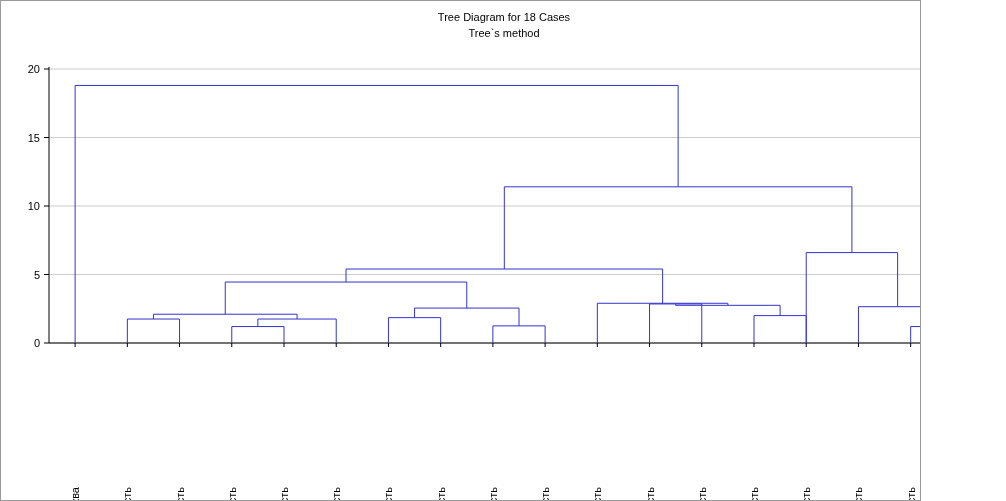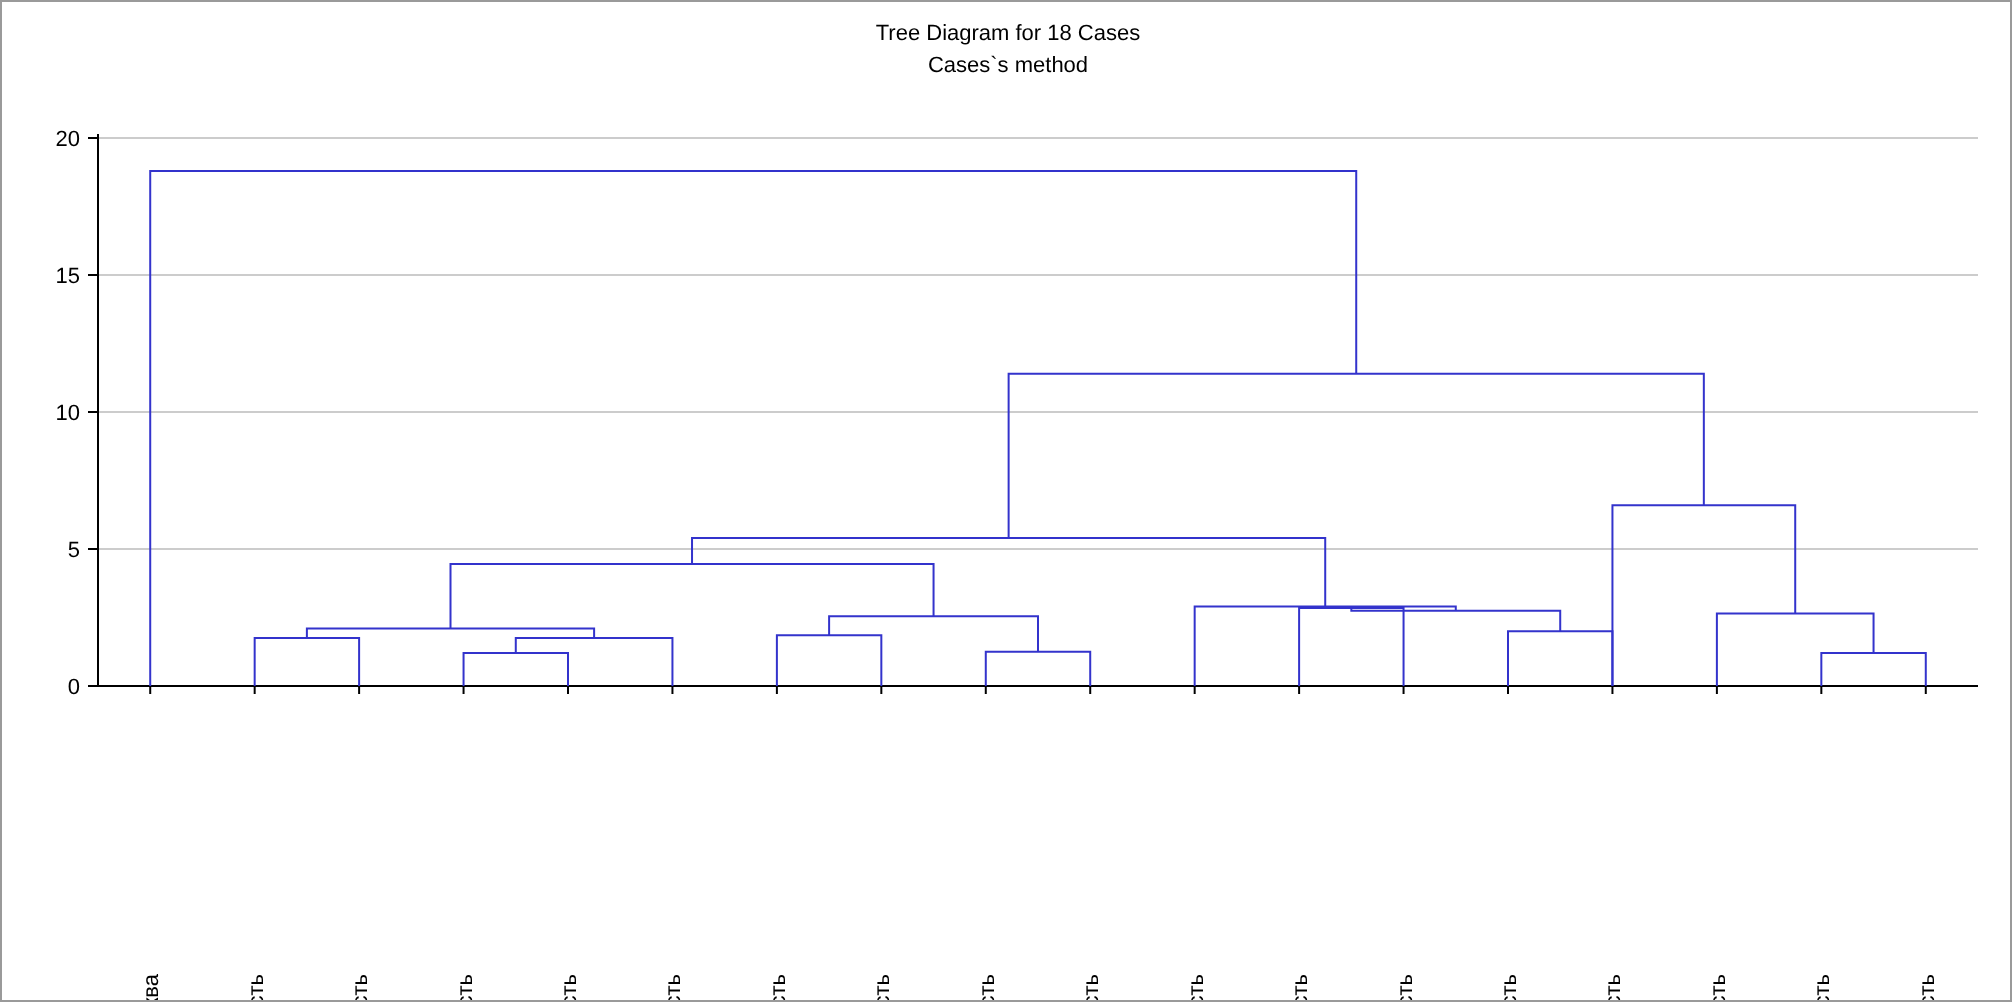--- a/index.html
+++ b/index.html
@@ -5,21 +5,21 @@
   html, body {
     margin: 0;
     padding: 0;
     background: #ffffff;
   }
   body {
     font-family: "Liberation Sans", sans-serif;
   }
   #page {
     position: relative;
-    width: 1006px;
+    width: 921px;
     height: 501px;
     background: #ffffff;
     border: 1px solid #9a9a9a;
     box-sizing: border-box;
     overflow: hidden;
   }
   .title-block {
     position: absolute;
     left: 0;
     top: 8px;
@@ -34,21 +34,21 @@
   }
   svg { display: block; }
 </style>
 </head>
 <body>
 
 <div id="page">
 
   <div class="title-block">
     <span class="title-line">Tree Diagram for 18 Cases</span>
-    <span class="title-line">Cases`s method</span>
+    <span class="title-line">Tree`s method</span>
   </div>
 
   <svg id="chart-svg" width="1006" height="501" style="position:absolute; left:0; top:0;">
     <g id="gridlines">
         <line x1="48" x2="988" y1="342" y2="342" stroke="#cccccc" stroke-width="1"></line>
         <line x1="48" x2="988" y1="273.5" y2="273.5" stroke="#cccccc" stroke-width="1"></line>
         <line x1="48" x2="988" y1="205" y2="205" stroke="#cccccc" stroke-width="1"></line>
         <line x1="48" x2="988" y1="136.5" y2="136.5" stroke="#cccccc" stroke-width="1"></line>
         <line x1="48" x2="988" y1="68" y2="68" stroke="#cccccc" stroke-width="1"></line>
       </g>

